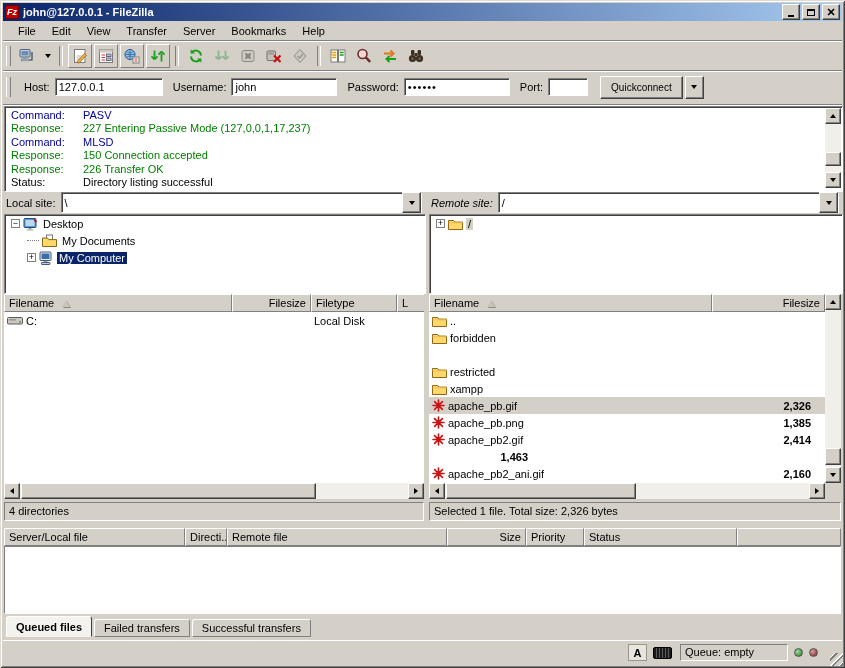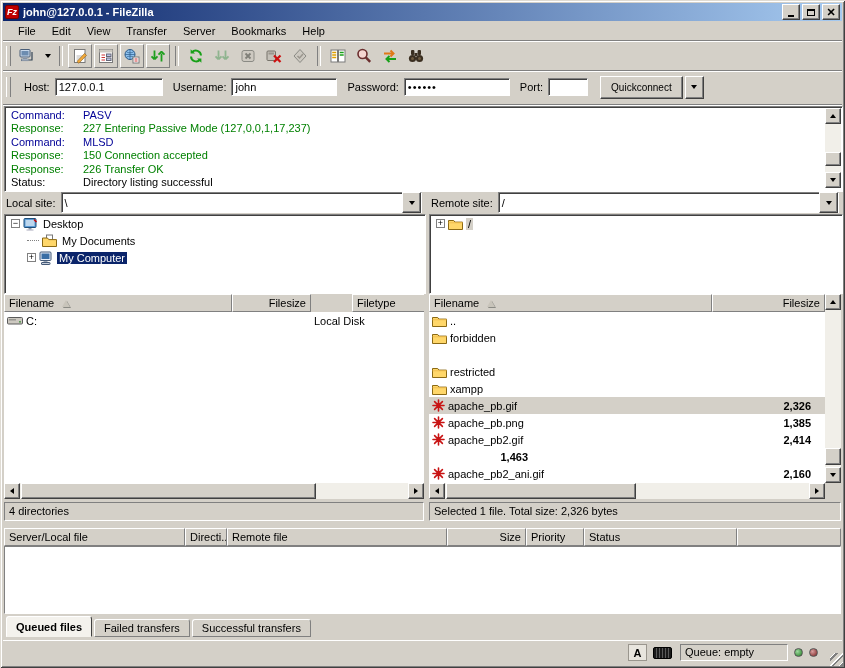--- a/index.html
+++ b/index.html
@@ -371,21 +371,21 @@
 
   <div class="abs" style="left:4px;top:294px;width:420px;height:205px;">
     <div class="hrow" id="local-header">
         <div class="hcell" style="width: 228px;">
           <span>Filename</span>
           <span class="sort-asc"></span>
         </div>
         <div class="hcell right" style="width: 79px;">
           <span>Filesize</span>
         </div>
-        <div class="hcell" style="width: 86px; margin-left: 41px;">
+        <div class="hcell" style="width: 86px;">
           <span>Filetype</span>
         </div>
         <div class="hcell" style="width: 40px;">
           <span>L</span>
         </div>
       </div>
     <div class="list-body" style="height:171px;" id="local-body">
         <div class="list-row">
           <div class="cell" style="width: 228px;">
             <span class="icon">
@@ -407,21 +407,21 @@
         </div>
       <div class="sb-thumb" style="left:17px;width:295px;top:0;height:16px;"></div>
       <div class="sb-btn" style="right:0;top:0;">
           <span class="tri tri-right"></span>
         </div>
     </div>
   </div>
   <div class="abs sunken-flat pane-status" style="left:4px;top:502px;width:420px;">4 directories</div>
 
   <div class="abs sitebar" style="left:429px;top:192px;width:412px;">
-    <span style="margin:0 5px 0 2px;">Remote site:</span>
+    <span style="margin:0 5px 0 2px;font-style:italic;">Remote site:</span>
     <div class="combo sunken">
       <span class="combo-value">/</span>
       <span class="combo-dd raised">
           <span class="tri tri-down"></span>
         </span>
     </div>
   </div>
   <div class="abs whitebox" style="left:429px;top:214px;width:412px;height:78px;" id="remote-tree">
       <div class="tree-row" style="padding-left: 6px;">
         <span class="expander">+</span>

